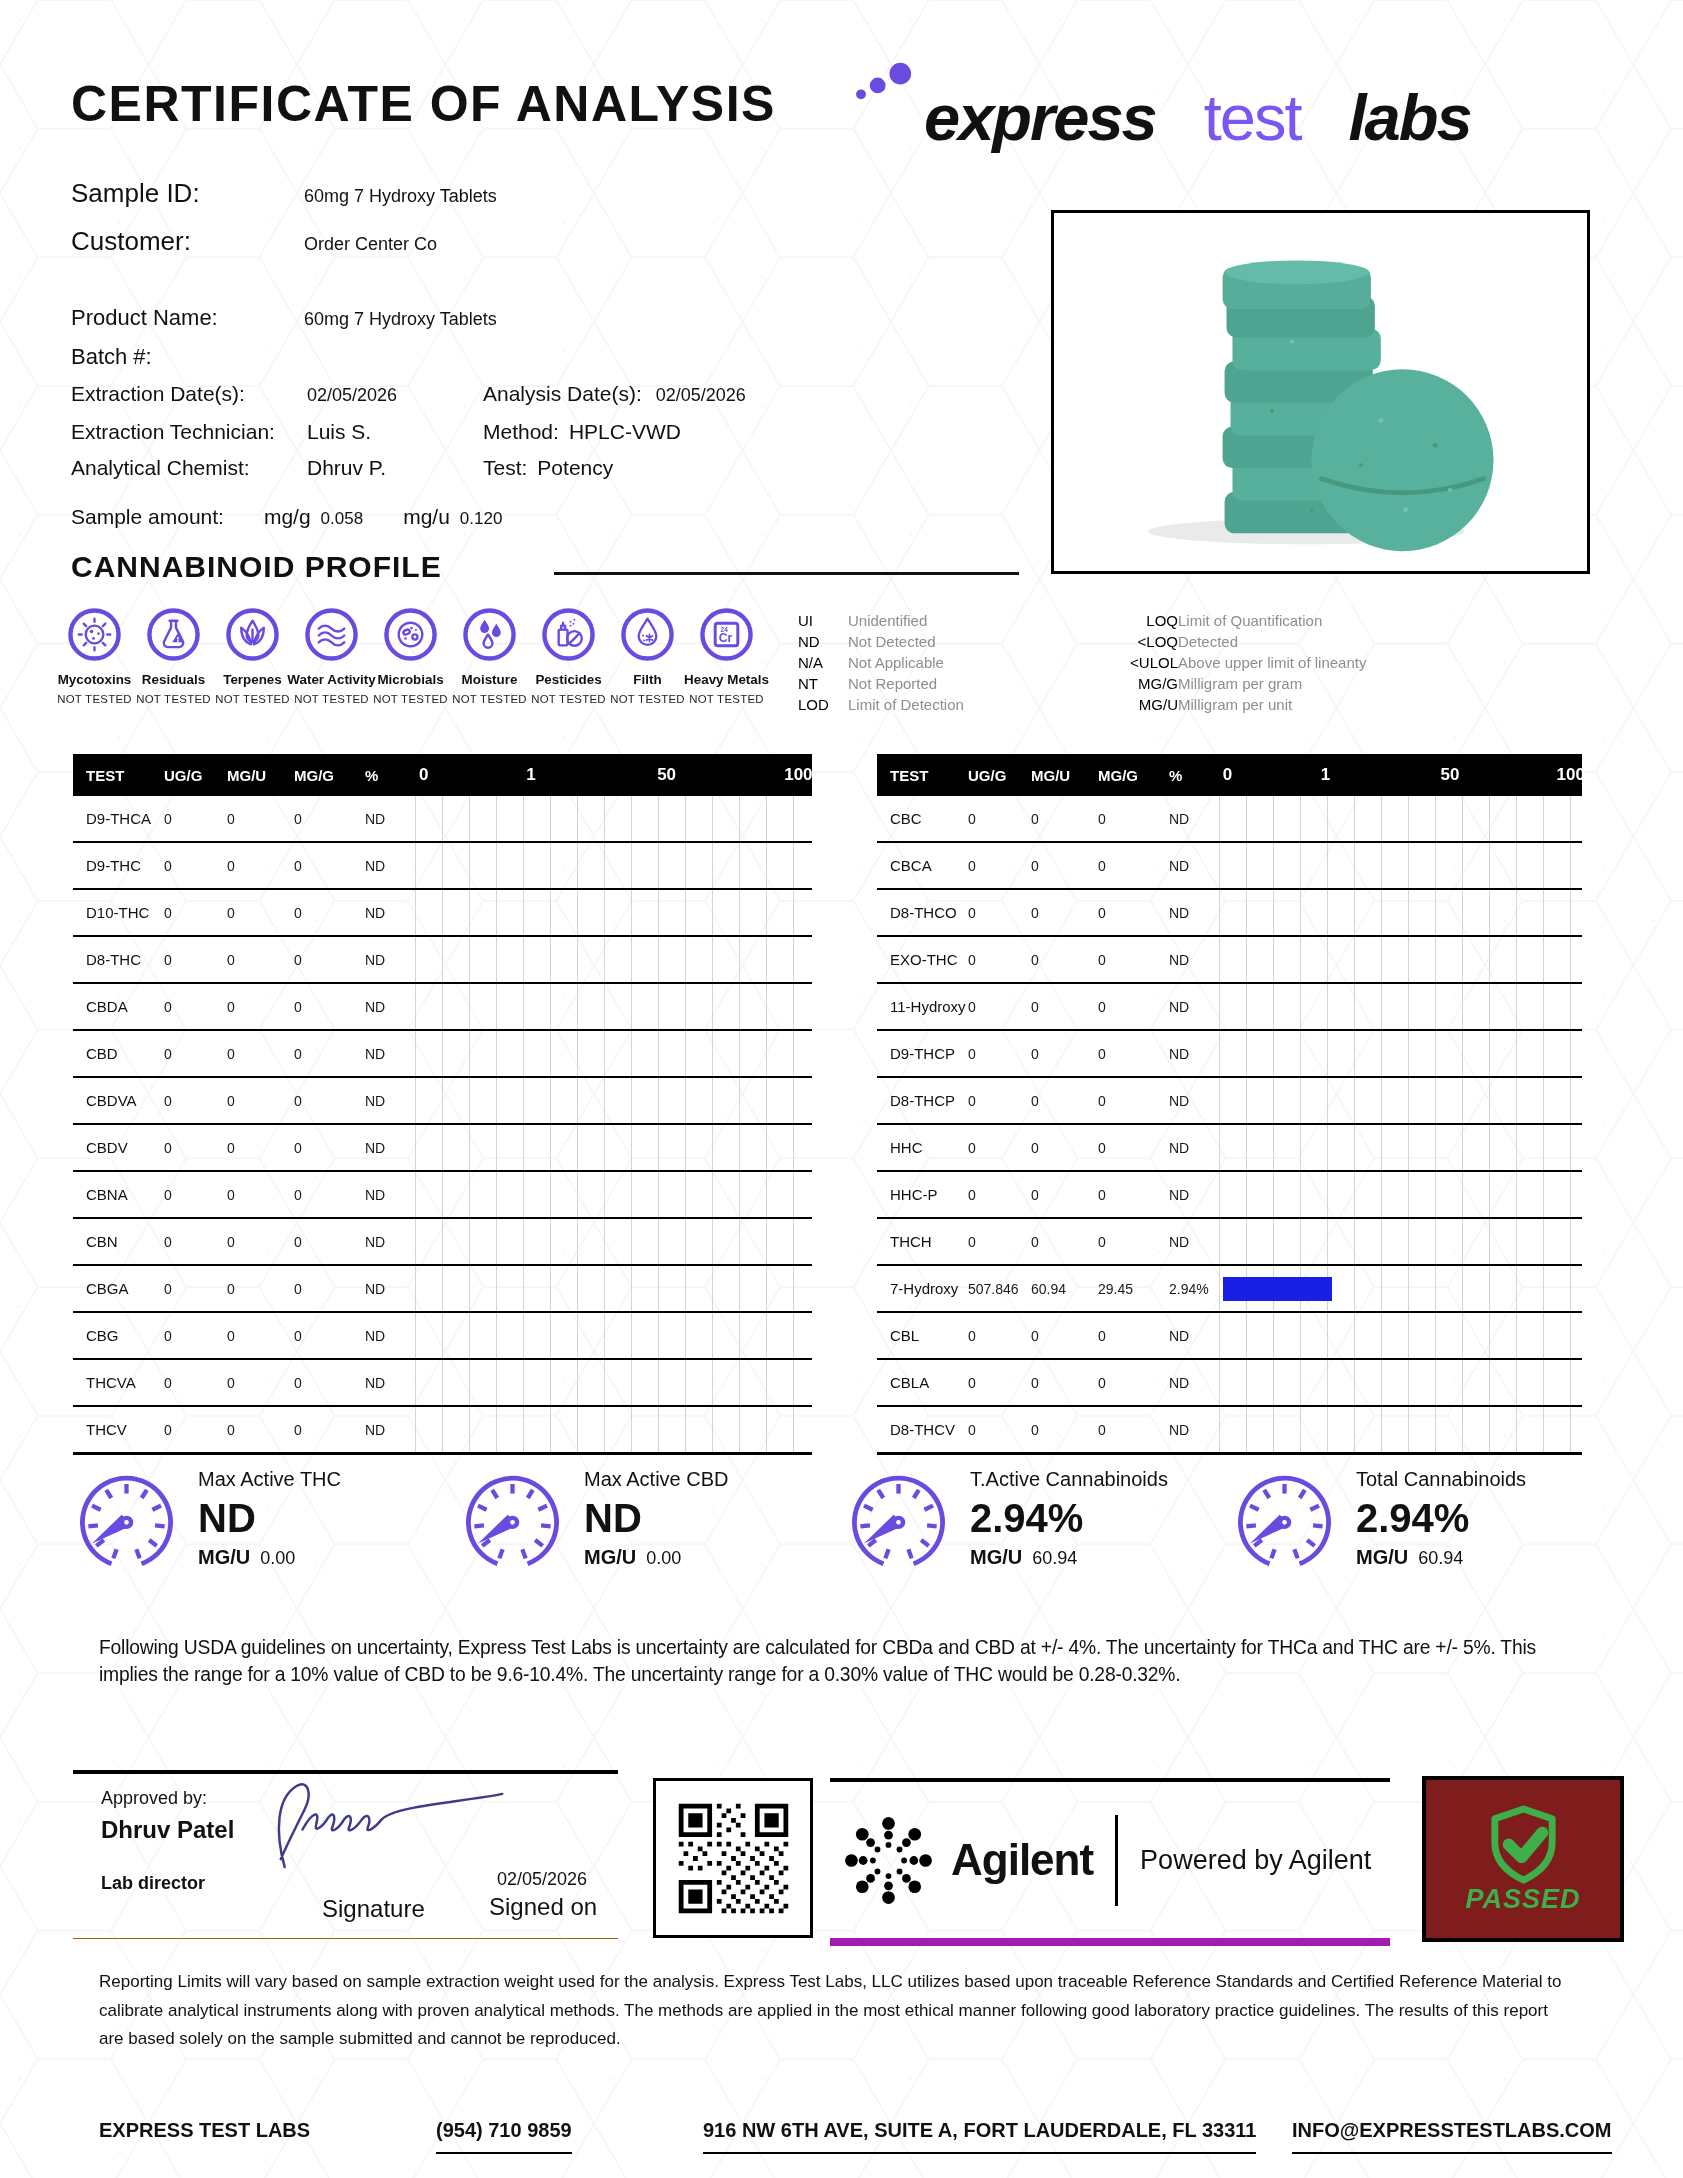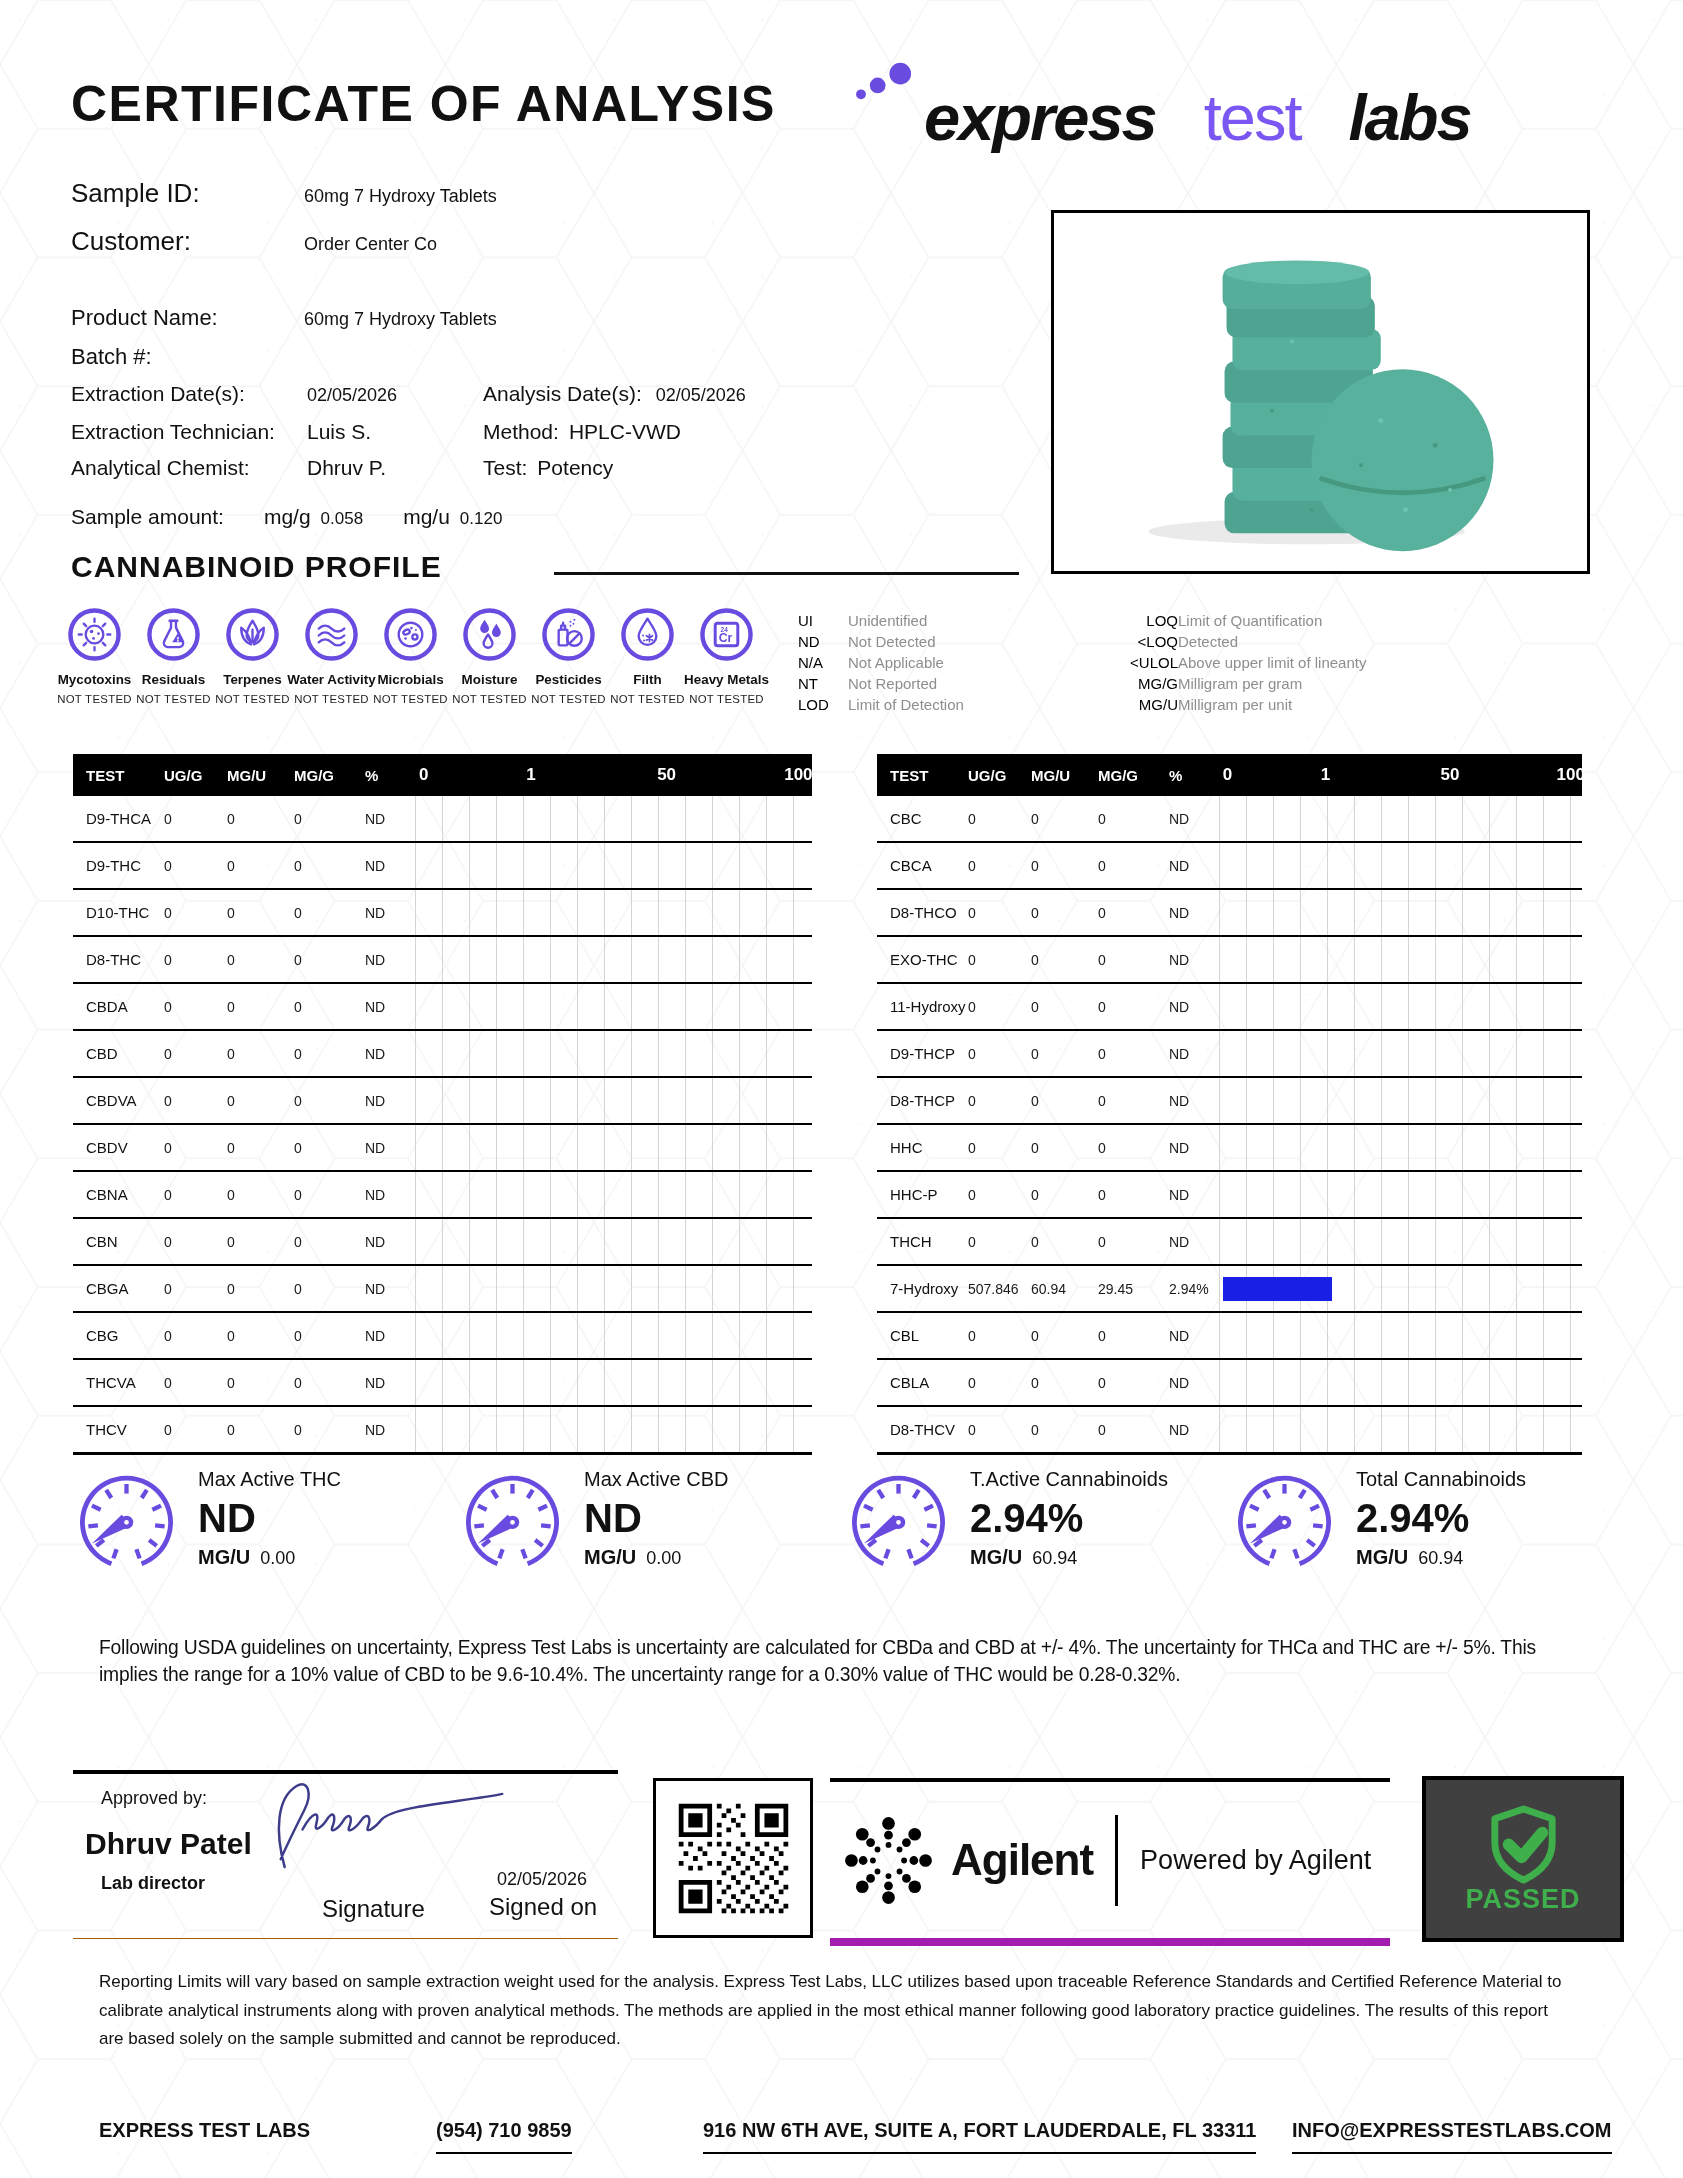--- a/index.html
+++ b/index.html
@@ -85,37 +85,37 @@
   .guval{font-size:18px;}
 
   
   .uncertainty{position:absolute;left:99px;top:1634px;width:1445px;font-size:19.3px;line-height:1.42;letter-spacing:-0.2px;}
   .disclaimer{position:absolute;left:99px;top:1968px;width:1477px;font-size:17px;line-height:1.68;}
 
   
   .approval{position:absolute;left:73px;top:1770px;width:545px;height:164px;
             border-top:4px solid #000;border-bottom:1px solid #a16207;}
   .ap-label{position:absolute;left:28px;top:14px;font-size:18px;}
-  .ap-name{position:absolute;left:12px;top:42px;font-size:30px;font-weight:bold;margin-top:11px;}
+  .ap-name{position:absolute;left:28px;top:42px;font-size:24px;font-weight:bold;}
   .ap-role{position:absolute;left:28px;top:99px;font-size:18px;font-weight:bold;}
   .ap-sig{position:absolute;left:184px;top:-2px;}
   .ap-signature-label{position:absolute;left:249px;top:121px;font-size:24px;}
   .ap-date{position:absolute;left:424px;top:95px;font-size:18px;}
   .ap-signed{position:absolute;left:416px;top:119px;font-size:24px;}
 
   
   .qr-box{position:absolute;left:653px;top:1778px;width:154px;height:154px;border:3px solid #000;
           display:flex;align-items:center;justify-content:center;background:#fff;}
   .agilent{position:absolute;left:830px;top:1778px;width:560px;height:156px;
            border-top:4px solid #000;border-bottom:8px solid #a21caf;display:flex;align-items:center;}
   .ag-brand{font-size:44px;font-weight:bold;letter-spacing:-1px;margin-left:4px;}
   .ag-div{width:3px;height:91px;background:#000;margin:0 22px;}
   .ag-powered{font-size:27px;}
   .passed-box{position:absolute;left:1422px;top:1776px;width:194px;height:158px;border:4px solid #000;
-              display:flex;flex-direction:column;align-items:center;justify-content:center;background:#404040;}
+              display:flex;flex-direction:column;align-items:center;justify-content:center;background:#7f1d1d;font-style:italic;}
   .passed-label{color:var(--pass_green,#3faf4c);font-weight:bold;font-size:27px;letter-spacing:1px;margin-top:-4px;}
   .shield-stroke{stroke:var(--pass_green,#3faf4c);fill:none;}
 
   
   .footerbar{position:absolute;left:99px;top:2119px;width:1497px;height:40px;font-weight:bold;font-size:20px;}
   .fb{position:absolute;white-space:nowrap;padding-bottom:10px;}
   .fb.company{left:0;}
   .fb.phone{left:337px;border-bottom:2px solid #000;}
   .fb.address{left:604px;border-bottom:2px solid #000;}
   .fb.email{left:1193px;border-bottom:2px solid #000;}

